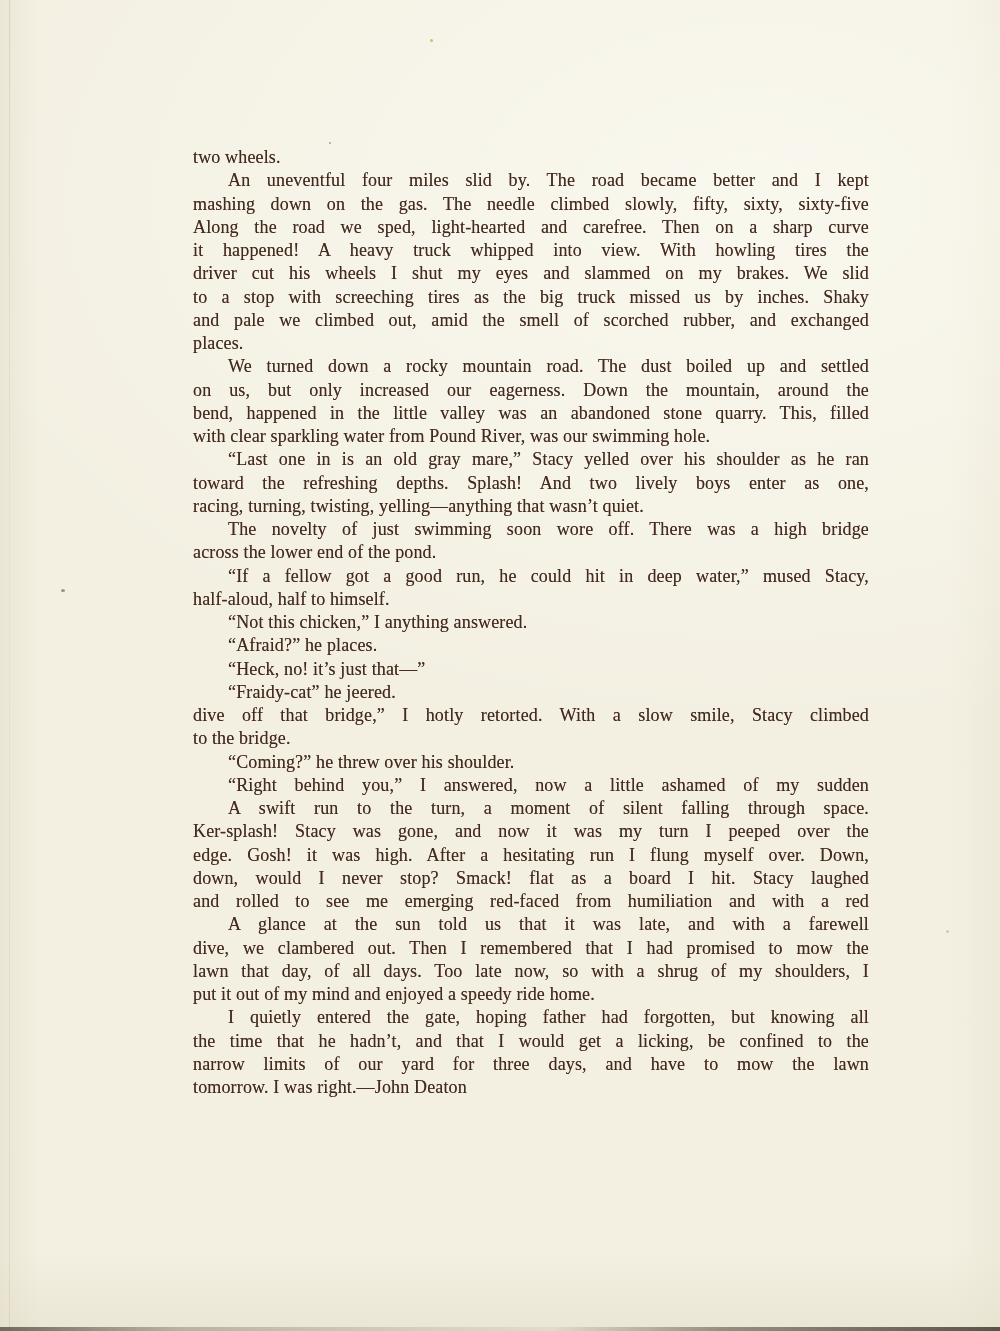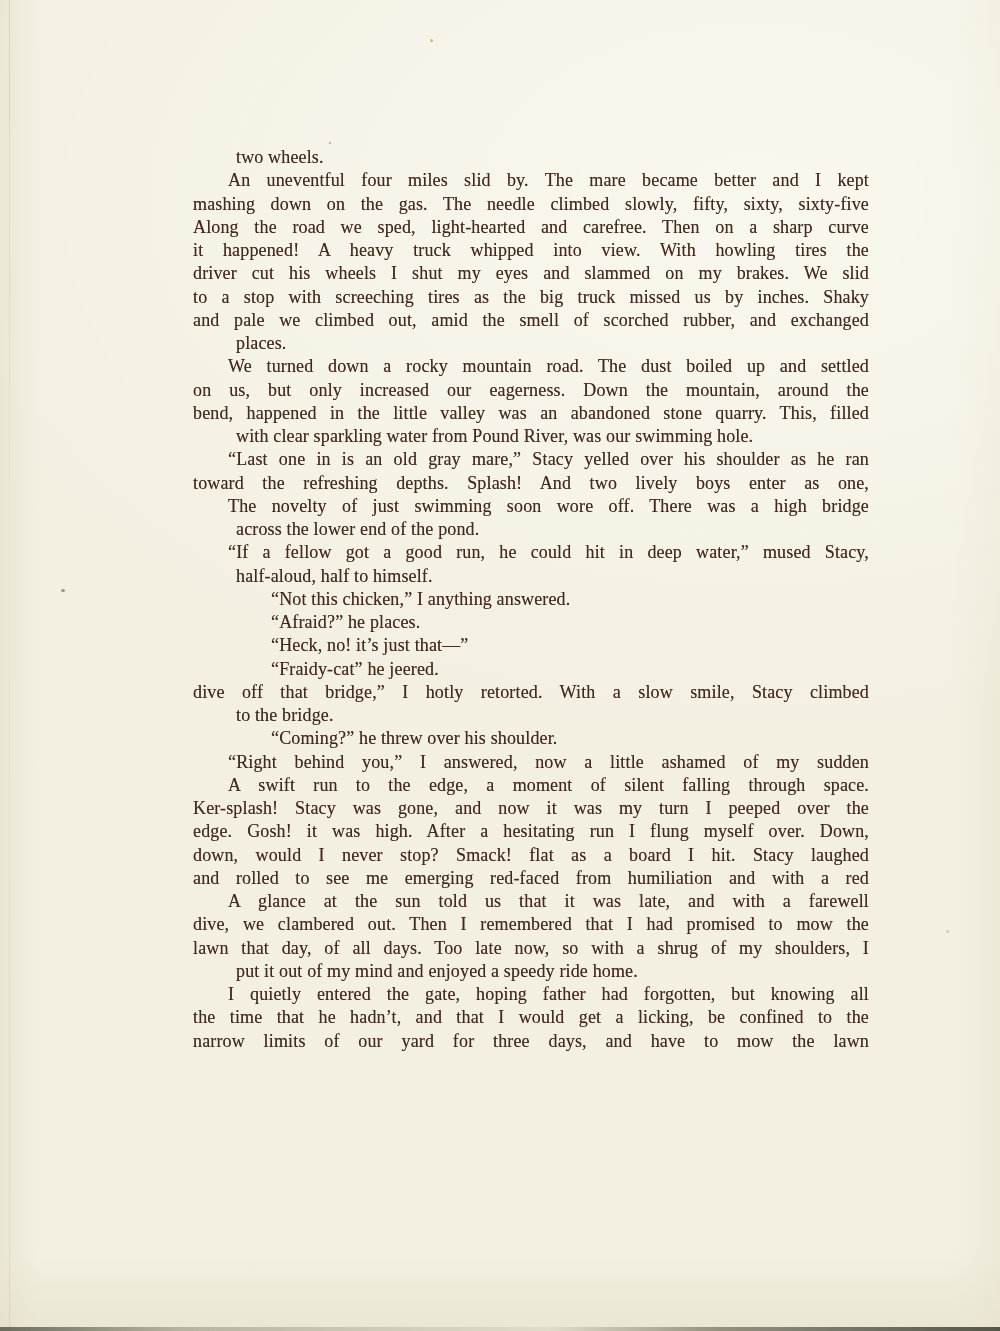--- a/index.html
+++ b/index.html
@@ -59,55 +59,56 @@
     line-height: 23.25px;
     letter-spacing: 0.15px;
     text-shadow: 0 0 0.5px rgba(68,41,30,0.55);
   }
   .para { margin: 0; }
   .line {
     white-space: nowrap;
     text-align: justify;
     text-align-last: justify;
   }
-  .line.last { text-align-last: left; margin-left: 43px; }
+  .line.last { text-align-last: left; }
   .line.indent { text-indent: 35px; }
 </style>
 </head>
 <body>
 
 <div class="page">
   <div class="left-crease"></div>
   <div class="speck s1"></div>
   <div class="speck s2"></div>
   <div class="speck s3"></div>
   <div class="speck s4"></div>
   <div class="text-block" id="text-block" style="color: rgb(68, 41, 30);">
       <div class="para">
         <div class="line last">two wheels.</div>
       </div>
       <div class="para">
-        <div class="line indent">An uneventful four miles slid by.  The mare became better and I kept</div>
+        <div class="line indent">An uneventful four miles slid by.  The road became better and I kept</div>
         <div class="line">mashing down on the gas.  The needle climbed slowly, fifty, sixty, sixty-five</div>
         <div class="line">Along the road we sped, light-hearted and carefree.  Then on a sharp curve</div>
         <div class="line">it happened!  A heavy truck whipped into view.  With howling tires the</div>
         <div class="line">driver cut his wheels  I shut my eyes and slammed on my brakes.  We slid</div>
         <div class="line">to a stop with screeching tires as the big truck missed us by inches.  Shaky</div>
         <div class="line">and pale we climbed out, amid the smell of scorched rubber, and exchanged</div>
         <div class="line last">places.</div>
       </div>
       <div class="para">
         <div class="line indent">We turned down a rocky mountain road.  The dust boiled up and settled</div>
         <div class="line">on us, but only increased our eagerness.  Down the mountain, around the</div>
         <div class="line">bend, happened in the little valley was an abandoned stone quarry.  This, filled</div>
         <div class="line last">with clear sparkling water from Pound River, was our swimming hole.</div>
       </div>
       <div class="para">
         <div class="line indent">“Last one in is an old gray mare,” Stacy yelled over his shoulder as he ran</div>
         <div class="line">toward the refreshing depths.  Splash!  And two lively boys enter as one,</div>
+        <div class="line last">racing, turning, twisting, yelling—anything that wasn’t quiet.</div>
       </div>
       <div class="para">
         <div class="line indent">The novelty of just swimming soon wore off.  There was a high bridge</div>
         <div class="line last">across the lower end of the pond.</div>
       </div>
       <div class="para">
         <div class="line indent">“If a fellow got a good run, he could hit in deep water,” mused Stacy,</div>
         <div class="line last">half-aloud, half to himself.</div>
       </div>
       <div class="para">
@@ -126,32 +127,33 @@
         <div class="line">dive off that bridge,” I hotly retorted.  With a slow smile, Stacy climbed</div>
         <div class="line last">to the bridge.</div>
       </div>
       <div class="para">
         <div class="line last indent">“Coming?” he threw over his shoulder.</div>
       </div>
       <div class="para">
         <div class="line indent">“Right behind you,” I answered, now a little ashamed of my sudden</div>
       </div>
       <div class="para">
-        <div class="line indent">A swift run to the edge, a moment of silent falling through space.</div>
+        <div class="line indent">A swift run to the turn, a moment of silent falling through space.</div>
         <div class="line">Ker-splash!  Stacy was gone, and now it was my turn  I peeped over the</div>
         <div class="line">edge.  Gosh! it was high.  After a hesitating run I flung myself over.  Down,</div>
         <div class="line">down, would I never stop?  Smack! flat as a board I hit.  Stacy laughed</div>
         <div class="line">and rolled to see me emerging red-faced from humiliation and with a red</div>
       </div>
       <div class="para">
         <div class="line indent">A glance at the sun told us that it was late, and with a farewell</div>
         <div class="line">dive, we clambered out.  Then I remembered that I had promised to mow the</div>
         <div class="line">lawn that day, of all days.  Too late now, so with a shrug of my shoulders, I</div>
         <div class="line last">put it out of my mind and enjoyed a speedy ride home.</div>
       </div>
       <div class="para">
         <div class="line indent">I quietly entered the gate, hoping father had forgotten, but knowing all</div>
         <div class="line">the time that he hadn’t, and that I would get a licking, be confined to the</div>
         <div class="line">narrow limits of our yard for three days, and have to mow the lawn</div>
+        <div class="line last">tomorrow.  I was right.—John Deaton</div>
       </div>
     </div>
   <div class="bottom-edge"></div>
 </div>
 
 </body></html>

